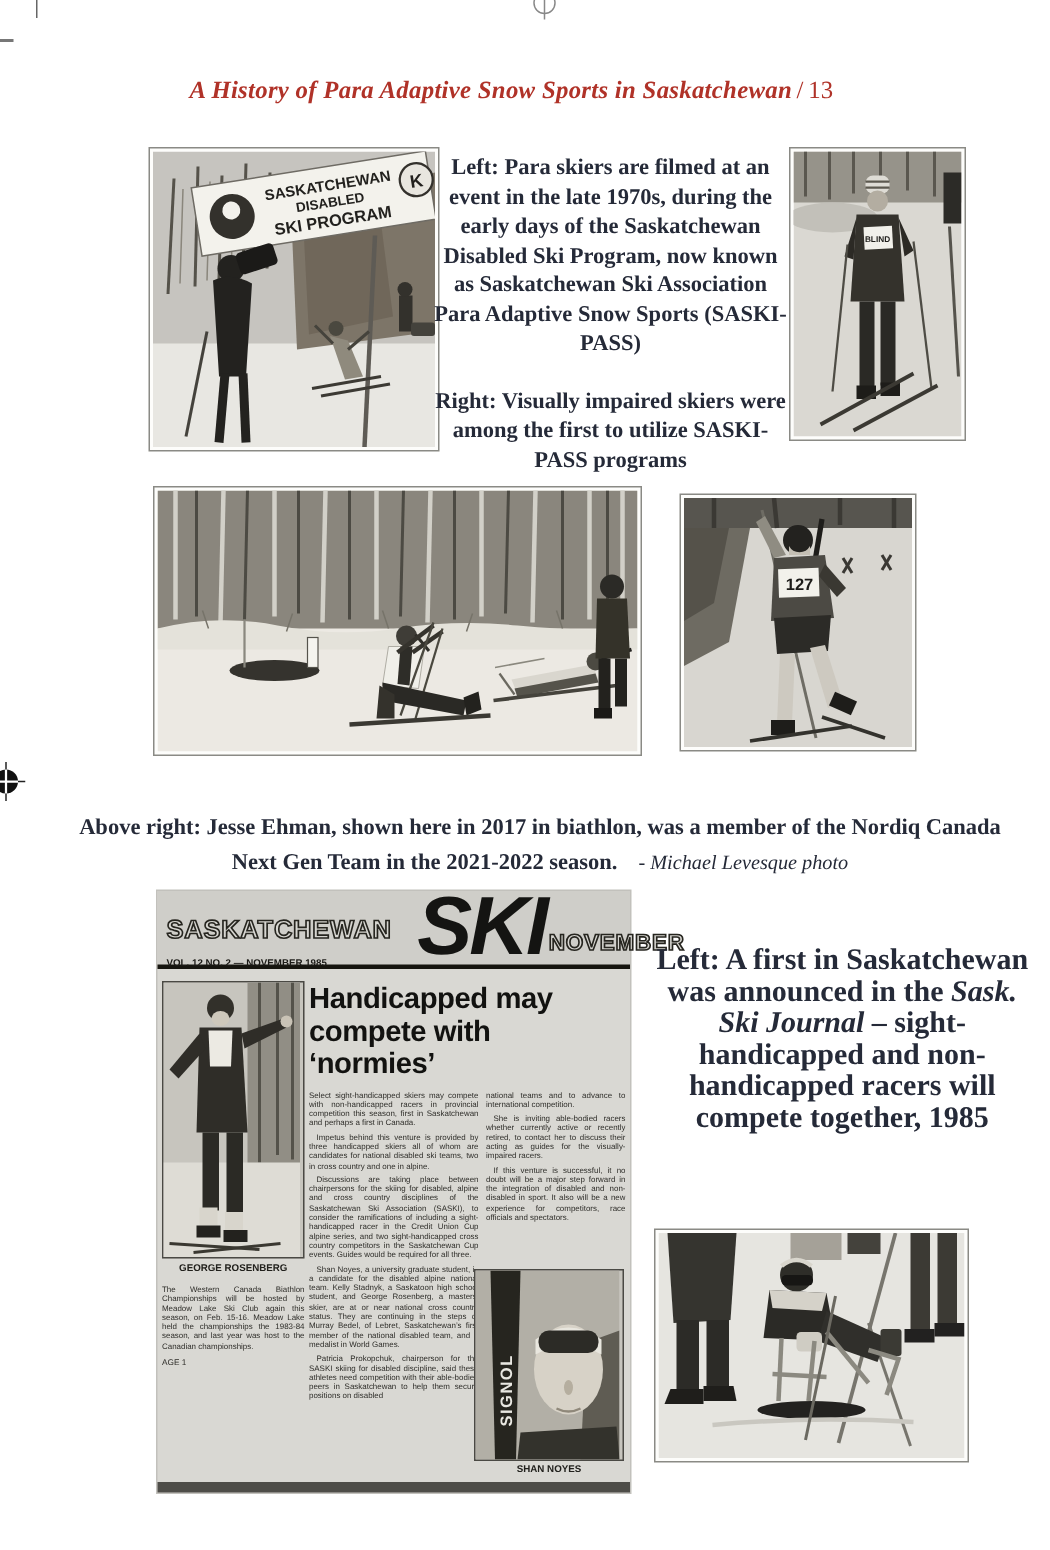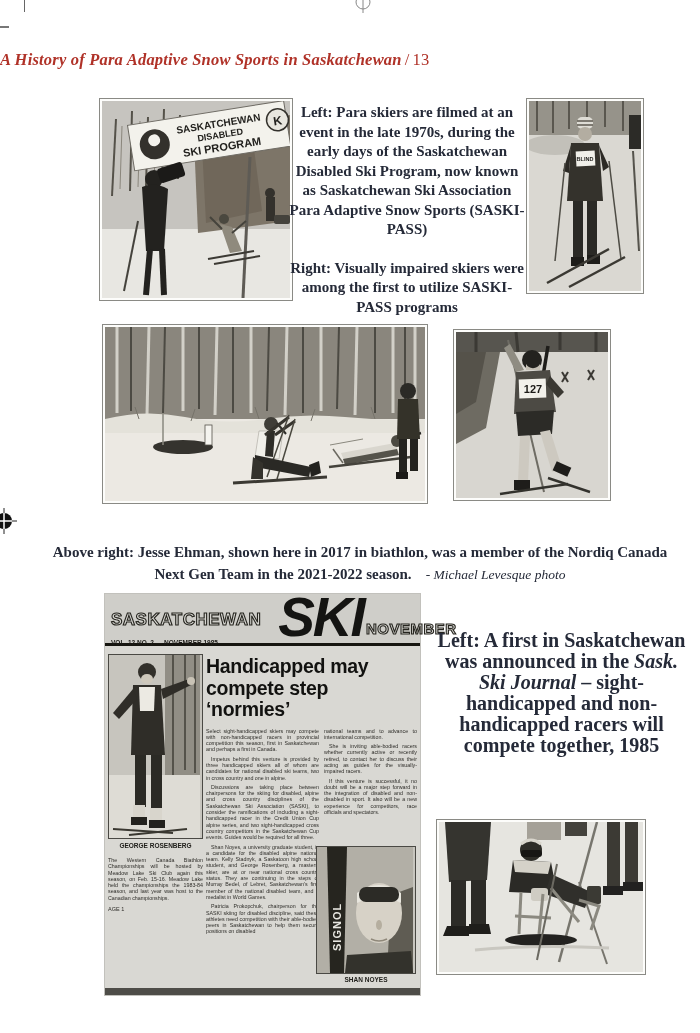--- a/index.html
+++ b/index.html
@@ -4,21 +4,21 @@
 <style>
   html,body{margin:0;padding:0;background:#e8e8e8;}
   .page{position:relative;width:700px;height:1033px;background:#ffffff;overflow:hidden;
         font-family:"Liberation Serif",serif;margin:0 auto;}
   
   .reg-vline{position:absolute;left:24px;top:0;width:1px;height:12px;background:#666;}
   .reg-dash{position:absolute;left:0;top:26px;width:9px;height:2px;background:#777;}
   .reg-top{position:absolute;left:349px;top:0;}
   .reg-left{position:absolute;left:-9px;top:508px;}
   
-  .header{position:absolute;left:0;right:18px;top:50px;text-align:left;color:#b03228;
+  .header{position:absolute;left:0;right:18px;top:50px;text-align:center;color:#b03228;
           font-size:16.5px;font-weight:bold;letter-spacing:.2px;}
   .header .t{font-style:italic;}
   .header .sep{font-weight:normal;padding:0 3px;}
   .header .num{font-weight:normal;}
   
   .photo{position:absolute;background:#fdfdfb;border:1px solid #8a8a85;padding:2px;line-height:0;}
   .photo svg{display:block;}
   
   .cap{color:#252a38;font-weight:bold;}
   .top-cap{position:absolute;left:289px;top:103px;width:236px;text-align:center;
@@ -334,21 +334,21 @@
             <line x1="4" y1="174" x2="64" y2="178" stroke="#3a3831" stroke-width="2"></line>
             <line x1="20" y1="180" x2="78" y2="174" stroke="#3a3831" stroke-width="2"></line>
           </svg>
         </div>
         <div class="np-pcap">GEORGE ROSENBERG</div>
         <p class="np-tiny">The Western Canada Biathlon Championships will be hosted by Meadow Lake Ski Club again this season, on Feb. 15-16. Meadow Lake held the championships the 1983-84 season, and last year was host to the Canadian championships.</p>
         <div class="np-pagelabel">AGE 1</div>
       </div>
 
       <div class="np-right">
-        <div class="np-headline">Handicapped may compete step ‘normies’</div>
+        <div class="np-headline">Handicapped may compete with ‘normies’</div>
         <div class="np-cols">
           <div class="np-colB">
             <p class="np-tiny">Select sight-handicapped skiers may compete with non-handicapped racers in provincial competition this season, first in Saskatchewan and perhaps a first in Canada.</p>
             <p class="np-tiny ind">Impetus behind this venture is provided by three handicapped skiers all of whom are candidates for national disabled ski teams, two in cross country and one in alpine.</p>
             <p class="np-tiny ind">Discussions are taking place between chairpersons for the skiing for disabled, alpine and cross country disciplines of the Saskatchewan Ski Association (SASKI), to consider the ramifications of including a sight-handicapped racer in the Credit Union Cup alpine series, and two sight-handicapped cross country competitors in the Saskatchewan Cup events. Guides would be required for all three.</p>
             <p class="np-tiny ind">Shan Noyes, a university graduate student, is a candidate for the disabled alpine national team. Kelly Stadnyk, a Saskatoon high school student, and George Rosenberg, a masters’ skier, are at or near national cross country status. They are continuing in the steps of Murray Bedel, of Lebret, Saskatchewan’s first member of the national disabled team, and a medalist in World Games.</p>
             <p class="np-tiny ind">Patricia Prokopchuk, chairperson for the SASKI skiing for disabled discipline, said these athletes need competition with their able-bodied peers in Saskatchewan to help them secure positions on disabled</p>
           </div>
           <div class="np-colC">
             <p class="np-tiny">national teams and to advance to international competition.</p>

